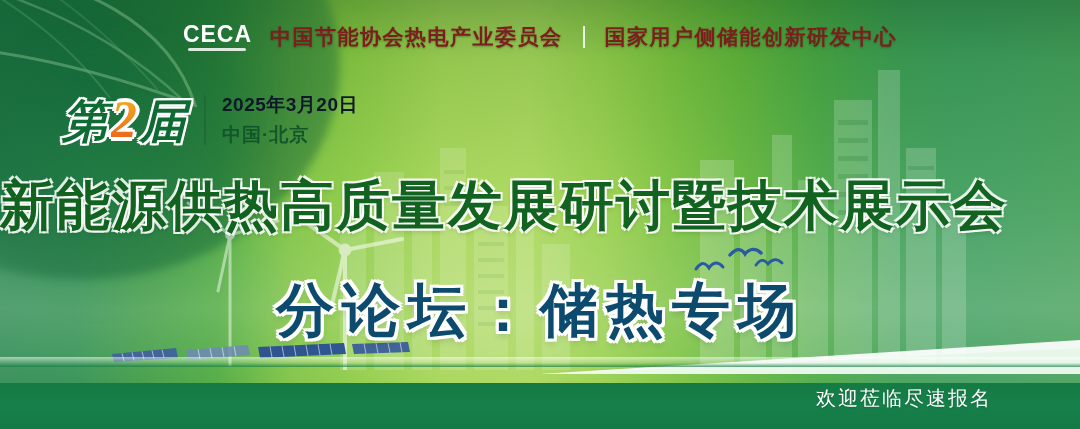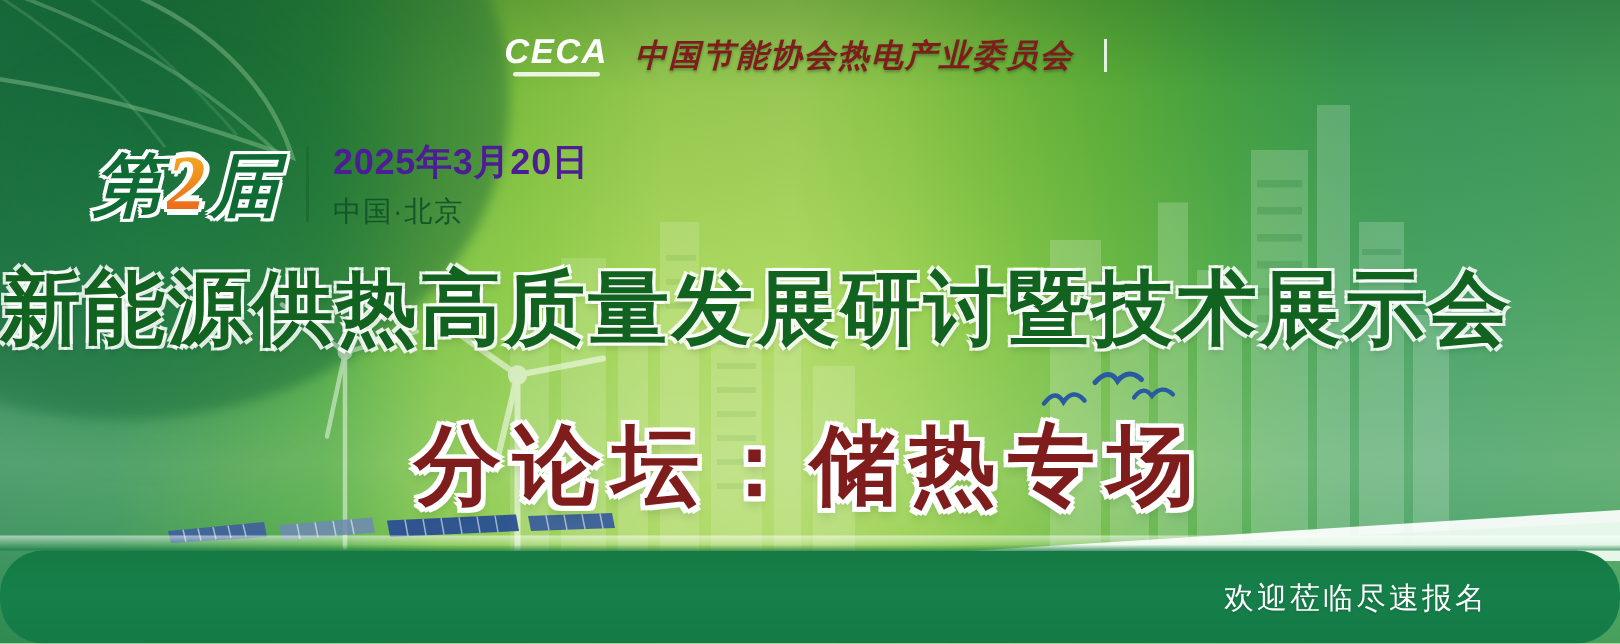--- a/index.html
+++ b/index.html
@@ -58,31 +58,31 @@
   
   .turbines{position:absolute;left:170px;top:195px;width:250px;height:175px;opacity:.55;}
 
   
   .solar{position:absolute;left:108px;top:336px;width:310px;height:26px;}
 
   
   .swoosh{position:absolute;left:0;bottom:55px;width:1080px;height:40px;}
 
   
-  .bottom-band{position:absolute;left:0;bottom:0;width:1080px;height:62px;
-    background:linear-gradient(180deg,#157a44 0%,#16804a 45%,#147a46 100%);border-radius:29px;}
+  .bottom-band{position:absolute;left:0;bottom:0;width:1080px;height:46px;
+    background:linear-gradient(180deg,#157a44 0%,#16804a 45%,#147a46 100%);}
   .bottom-band-top{position:absolute;left:0;bottom:62px;width:1080px;height:10px;
     background:linear-gradient(180deg,rgba(255,255,255,.55) 0%, rgba(210,240,210,.15) 60%, rgba(21,122,68,.7) 100%);}
   .welcome{position:absolute;right:88px;bottom:17px;color:#ffffff;
     font-size:20px;letter-spacing:2px;font-weight:400;white-space:nowrap;
     text-shadow:0 1px 2px rgba(0,0,0,.18);}
 
   
   .orgline{position:absolute;left:0;top:22px;width:1080px;height:30px;
-    display:flex;align-items:center;justify-content:center;gap:14px;font-style:italic;}
+    display:flex;align-items:center;justify-content:center;gap:14px;}
   .ceca{display:flex;flex-direction:column;align-items:center;margin-right:4px;}
   .ceca-word{color:#ffffff;font-size:23px;font-weight:700;letter-spacing:1px;
     font-family:"Liberation Sans",sans-serif;line-height:1;}
   .ceca-underline{width:58px;height:3px;margin-top:2px;border-radius:2px;
     background:rgba(255,255,255,.85);}
   .org-name{color:#7f1d1d;font-size:21px;font-weight:700;letter-spacing:1.5px;
     white-space:nowrap;text-shadow:0 1px 2px rgba(0,50,15,.35);}
   .org-div{width:2px;height:22px;background:rgba(255,255,255,.85);margin:0 6px;}
 
   
@@ -94,37 +94,37 @@
     text-shadow:
       -2px -2px 0 #fff, 2px -2px 0 #fff, -2px 2px 0 #fff, 2px 2px 0 #fff,
       0 -2px 0 #fff, 0 2px 0 #fff, -2px 0 0 #fff, 2px 0 0 #fff;}
   .edition .num{font-size:52px;margin:0 3px;
     background:linear-gradient(180deg,#f4b128 0%,#f08c1c 45%,#ea5a1b 100%);
     -webkit-background-clip:text;background-clip:text;color:transparent;
     text-shadow:none;
     filter:drop-shadow(-2px -2px 0 #fff) drop-shadow(2px -2px 0 #fff) drop-shadow(-2px 2px 0 #fff) drop-shadow(2px 2px 0 #fff);}
   .vbar{width:2px;height:50px;background:#1c6b2f;opacity:.85;margin:0 16px 0 18px;border-radius:1px;}
   .datecol{display:flex;flex-direction:column;justify-content:center;gap:4px;}
-  .date-line{color:#4c1d95;font-size:24px;font-weight:700;letter-spacing:.5px;white-space:nowrap;}
-  .place-line{color:#12562a;font-size:19px;font-weight:400;letter-spacing:1px;white-space:nowrap;}
+  .date-line{color:#0f172a;font-size:19px;font-weight:700;letter-spacing:.5px;white-space:nowrap;}
+  .place-line{color:#12562a;font-size:19px;font-weight:700;letter-spacing:1px;white-space:nowrap;}
 
   
   .main-title{position:absolute;left:0;top:170px;width:985px;text-align:center;
     font-size:54px;font-weight:700;letter-spacing:2px;white-space:nowrap;
     color:#11631f;
     text-shadow:
       -2px -2px 0 rgba(255,255,255,.85), 2px -2px 0 rgba(255,255,255,.85),
       -2px 2px 0 rgba(255,255,255,.85), 2px 2px 0 rgba(255,255,255,.85),
       0 3px 5px rgba(0,40,0,.18);}
 
   
   .subtitle{position:absolute;left:0;top:272px;width:1080px;text-align:center;
     font-family:"Liberation Serif","DejaVu Serif",serif;
     font-size:58px;font-weight:700;letter-spacing:8px;white-space:nowrap;
-    color:#7f1d1d;
+    color:#0c4a6e;
     text-shadow:
       -3px -3px 0 #fff, 3px -3px 0 #fff, -3px 3px 0 #fff, 3px 3px 0 #fff,
       0 -3px 0 #fff, 0 3px 0 #fff, -3px 0 0 #fff, 3px 0 0 #fff,
       0 5px 7px rgba(0,40,0,.20);}
 
   
   .birds{position:absolute;left:690px;top:245px;width:100px;height:40px;}
 </style>
 </head>
 <body>
@@ -243,20 +243,21 @@
     <path d="M66 20 C 71 13, 75 15, 78 19 C 82 14, 87 13, 92 18" fill="none" stroke="#2a5aa0" stroke-width="2.8" stroke-linecap="round"></path>
   </svg>
 
   <div class="orgline">
     <div class="ceca">
       <span class="ceca-word">CECA</span>
       <span class="ceca-underline"></span>
     </div>
     <span class="org-name">中国节能协会热电产业委员会</span>
     <span class="org-div"></span>
+    <span class="org-name">国家用户侧储能创新研发中心</span>
   </div>
 
   <div class="edition-row">
     <div class="edition">
       <span>第</span>
       <span class="num">2</span>
       <span>届</span>
     </div>
     <span class="vbar"></span>
     <div class="datecol">

